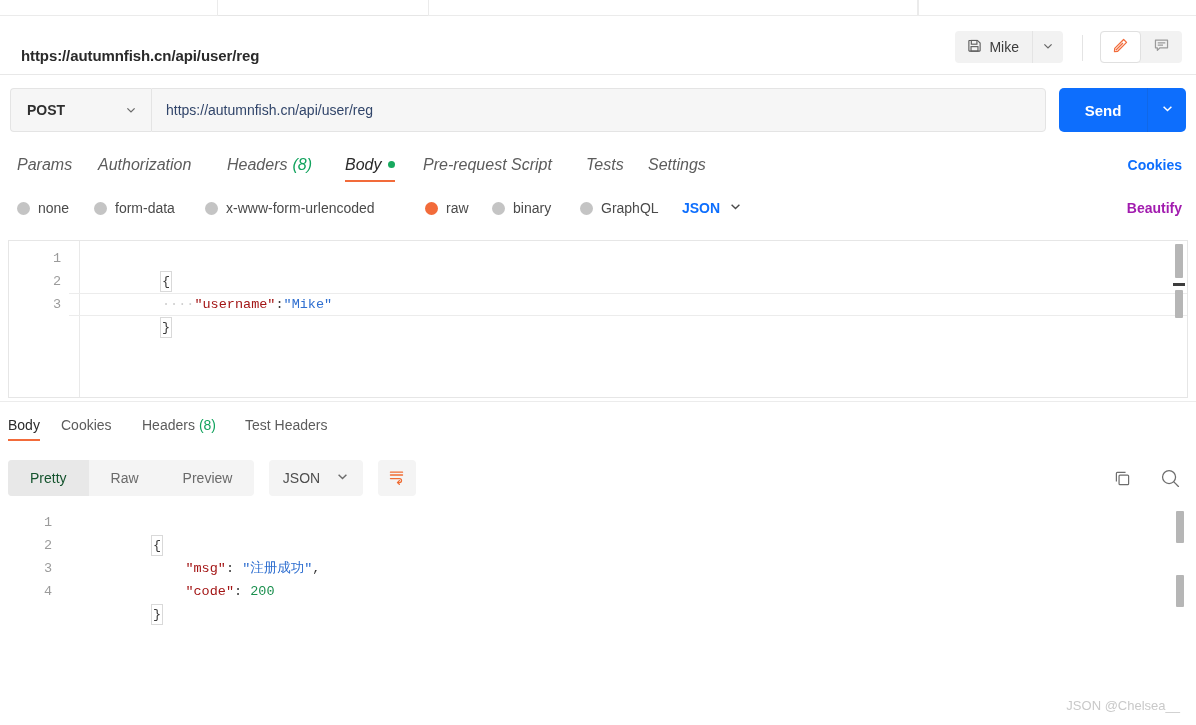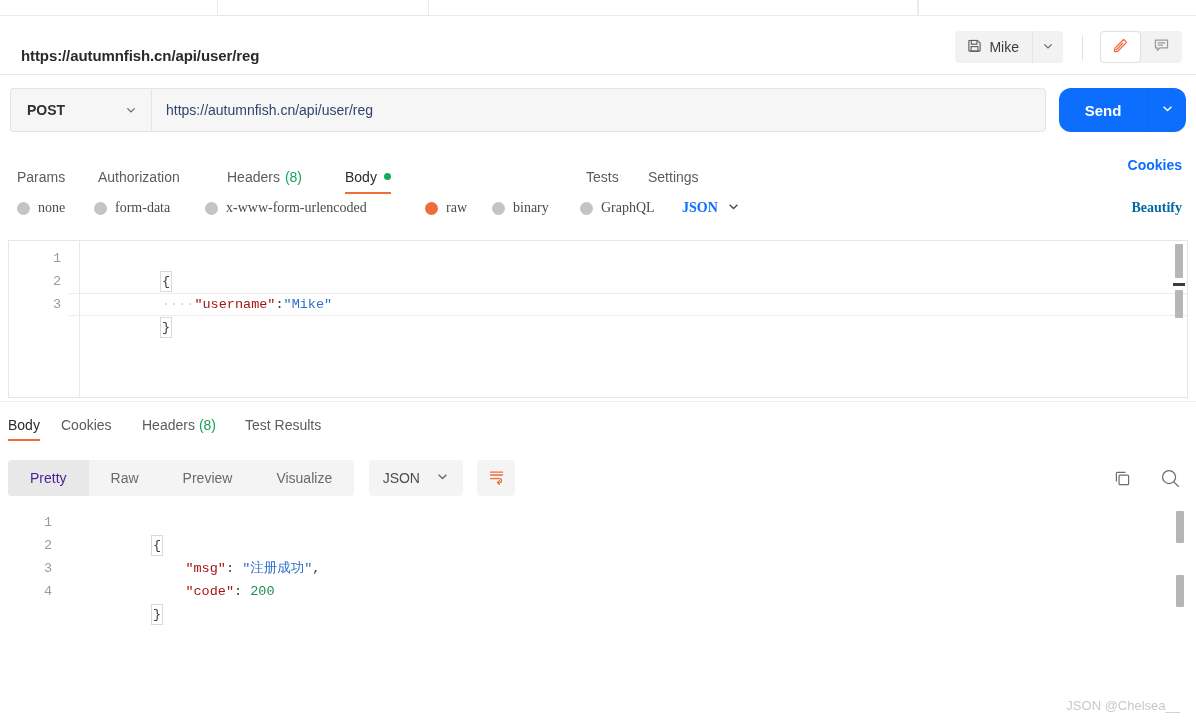--- a/index.html
+++ b/index.html
@@ -98,78 +98,78 @@
     background: #f6f6f6; border: 1px solid #e4e4e4;
     border-radius: 0 4px 4px 0;
     display: flex; align-items: center;
   }
   .url-text {
     padding-left: 14px; font-size: 14px; color: #31456a;
     white-space: nowrap; overflow: hidden;
   }
   .send-group {
     position: absolute; left: 1059px; top: 12px;
-    display: flex; height: 44px; border-radius: 12px; overflow: hidden;
+    display: flex; height: 44px; border-radius: 5px; overflow: hidden;
   }
   .send-btn {
     background: #0d6efd; color: #fff;
     display: flex; align-items: center; justify-content: center;
     width: 89px; font-size: 15px; font-weight: bold; cursor: pointer;
     border-right: 1px solid #1068e8;
   }
   .send-caret {
     background: #0d6efd; width: 38px;
     display: flex; align-items: center; justify-content: center; cursor: pointer;
   }
 
   
   .reqtabs {
     position: absolute; left: 0; top: 146px; width: 1196px; height: 37px;
   }
   .reqtab {
-    position: absolute; top: 12px; height: 37px;
+    position: absolute; top: 0; height: 37px;
     display: flex; align-items: center; gap: 5px;
-    font-size: 14px; color: #5c5c5c; cursor: pointer;
+    font-size: 16px; color: #5c5c5c; cursor: pointer; font-style: italic;
   }
   .reqtab.active { color: #2b2b2b; }
   .reqtab.active::after {
     content: ""; position: absolute; left: 0; right: 0; bottom: 1px;
     height: 2px; background: #f26b3a;
   }
   .tabcount { color: #12a35e; }
   .greendot {
     width: 7px; height: 7px; border-radius: 50%; background: #18a95f;
     display: inline-block; margin-left: 2px;
   }
   .cookies-link {
     position: absolute; right: 14px; top: 0; height: 37px;
     display: flex; align-items: center;
     font-size: 14px; font-weight: bold; color: #0d6efd; cursor: pointer;
   }
 
   
   .bodytypes {
-    position: absolute; left: 0; top: 190px; width: 1196px; height: 36px; font-family: Liberation Serif, serif;
+    position: absolute; left: 0; top: 190px; width: 1196px; height: 36px;
   }
   .radio-opt {
     position: absolute; top: 0; height: 36px;
     display: flex; align-items: center; gap: 8px;
     font-size: 14px; color: #4a4a4a; cursor: pointer;
   }
   .rdot { width: 13px; height: 13px; border-radius: 50%; background: #c4c4c4; }
   .rdot.sel { background: #f26b3a; }
   .json-sel {
     position: absolute; top: 0; height: 36px;
     display: flex; align-items: center; gap: 9px;
     font-size: 14px; font-weight: bold; color: #0d6efd; cursor: pointer;
   }
   .beautify-link {
     position: absolute; right: 14px; top: 0; height: 36px;
     display: flex; align-items: center;
-    font-size: 14px; font-weight: bold; color: #0369a1; cursor: pointer;
+    font-size: 14px; font-weight: bold; color: #a21caf; cursor: pointer;
   }
 
   
   .editor-req {
     position: absolute; left: 8px; top: 240px;
     width: 1180px; height: 158px;
     border: 1px solid #e6e6e6; background: #fff;
   }
   .code-area {
     position: relative; width: 100%; height: 100%;
@@ -237,21 +237,21 @@
     position: absolute; left: 8px; top: 460px; height: 36px;
   }
   .seg {
     display: inline-flex; height: 36px; background: #f4f4f4; border-radius: 4px;
     overflow: hidden; vertical-align: top;
   }
   .seg .s {
     display: flex; align-items: center; justify-content: center;
     padding: 0 22px; font-size: 14px; color: #6a6a6a; cursor: pointer;
   }
-  .seg .s.active { background: #e8e8e8; color: #4c1d95; }
+  .seg .s.active { background: #e8e8e8; color: #14532d; }
   .fmt-sel {
     display: inline-flex; align-items: center; gap: 16px;
     height: 36px; padding: 0 14px; margin-left: 10px;
     background: #f4f4f4; border-radius: 4px;
     font-size: 14px; color: #4e4e4e; cursor: pointer; vertical-align: top;
   }
   .wrap-btn {
     display: inline-flex; align-items: center; justify-content: center;
     width: 38px; height: 36px; margin-left: 10px;
     background: #f4f4f4; border-radius: 4px; cursor: pointer; vertical-align: top;
@@ -360,20 +360,23 @@
       <span>Authorization</span>
     </div>
     <div class="reqtab" style="left:227px;">
       <span>Headers</span>
       <span class="tabcount">(8)</span>
     </div>
     <div class="reqtab active" style="left:345px;">
       <span>Body</span>
       <span class="greendot"></span>
     </div>
+    <div class="reqtab" style="left:423px;">
+      <span>Pre-request Script</span>
+    </div>
     <div class="reqtab" style="left:586px;justify-content:flex-end;">
       <span>Tests</span>
     </div>
     <div class="reqtab" style="left:648px;">
       <span>Settings</span>
     </div>
     <div class="cookies-link">Cookies</div>
   </div>
 
   <div class="bodytypes">
@@ -447,31 +450,30 @@
       <span>Body</span>
     </div>
     <div class="resptab" style="left:61px;">
       <span>Cookies</span>
     </div>
     <div class="resptab" style="left:142px;">
       <span>Headers</span>
       <span class="tabcount">(8)</span>
     </div>
     <div class="resptab" style="left:245px;">
-      <span>Test Results</span>
+      <span>Test Headers</span>
     </div>
 
   </div>
 
   <div class="viewbar">
     <div class="seg">
       <div class="s active">Pretty</div>
       <div class="s">Raw</div>
       <div class="s">Preview</div>
-      <div class="s">Visualize</div>
     </div>
     <div class="fmt-sel">
       <span>JSON</span>
       <span>
         <svg width="13" height="13" viewBox="0 0 12 12" fill="none" stroke="#6b6b6b" stroke-width="1.3">
           <path d="M2.4 4.4 6 7.9l3.6-3.5"></path>
         </svg>
       </span>
     </div>
     <div class="wrap-btn">

